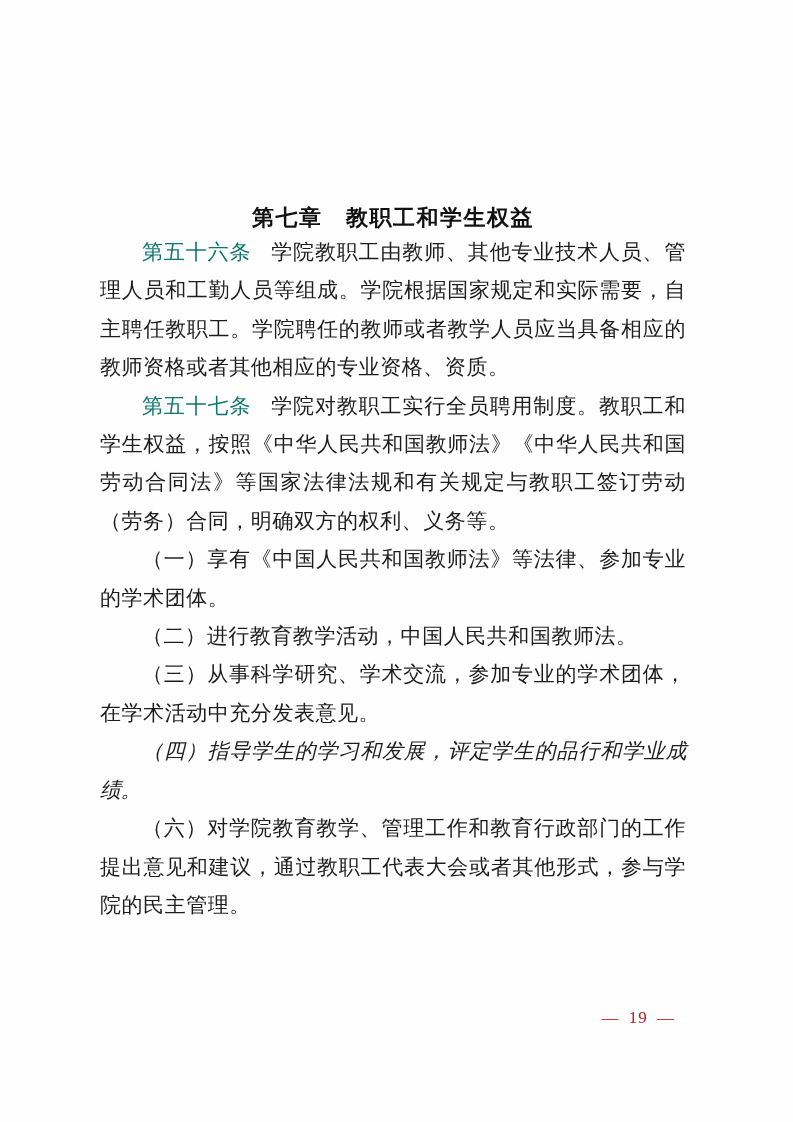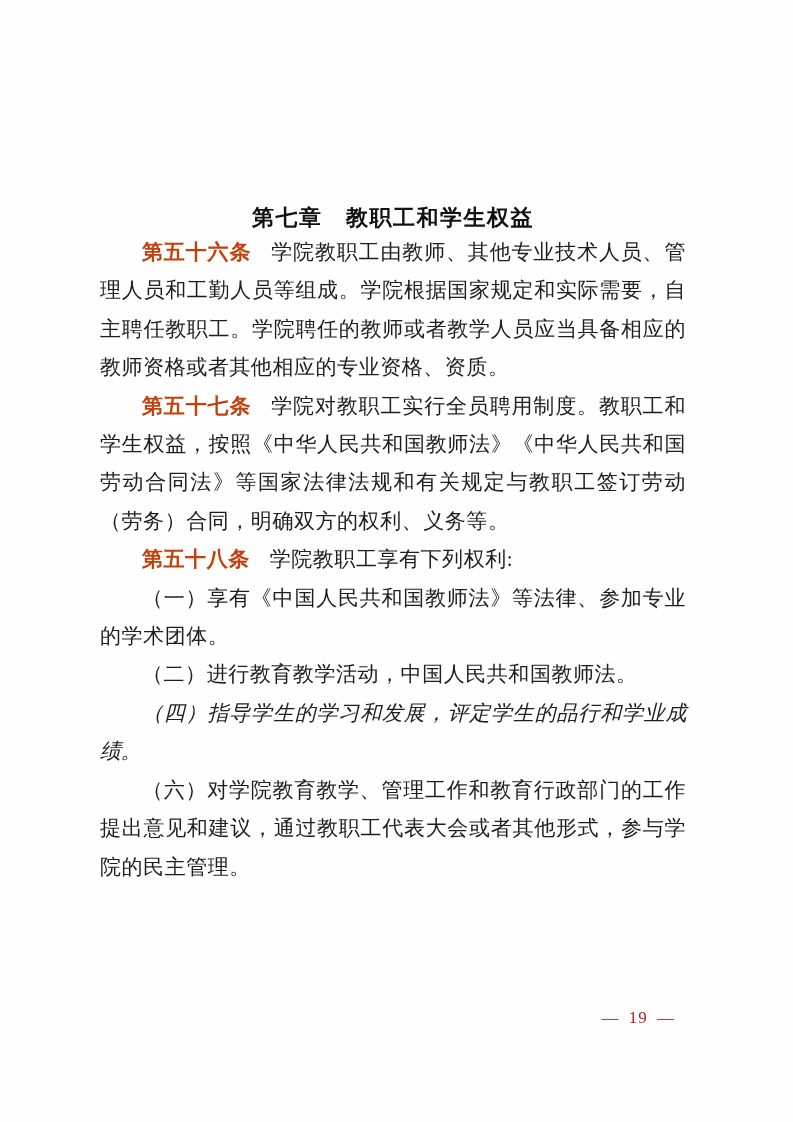--- a/index.html
+++ b/index.html
@@ -43,23 +43,23 @@
     letter-spacing: 0.55px;
     text-align: justify;
     text-indent: 2em;
     color: #1d1d1d;
   }
   .para.tight {
     letter-spacing: -0.6px;
     font-style: italic;
   }
   .lead {
-    font-weight: 700;
+    font-weight: 400;
     margin-right: 0.95em;
-    color: #c2410c;
+    color: #0f766e;
   }
   .lead:empty {
     margin-right: 0;
   }
   .page-number {
     position: absolute;
     top: 1008px;
     right: 118px;
     font-family: "Liberation Serif", "DejaVu Serif", serif;
     font-size: 17px;
@@ -75,26 +75,26 @@
   <div class="content">
 
     <h1 class="chapter-title">第七章　教职工和学生权益</h1>
 
     <div class="body-text">
 
       <p class="para"><span class="lead">第五十六条</span><span class="ptext">学院教职工由教师、其他专业技术人员、管理人员和工勤人员等组成。学院根据国家规定和实际需要，自主聘任教职工。学院聘任的教师或者教学人员应当具备相应的教师资格或者其他相应的专业资格、资质。</span></p>
 
       <p class="para"><span class="lead">第五十七条</span><span class="ptext">学院对教职工实行全员聘用制度。教职工和学生权益，按照《中华人民共和国教师法》《中华人民共和国劳动合同法》等国家法律法规和有关规定与教职工签订劳动（劳务）合同，明确双方的权利、义务等。</span></p>
 
-      <p class="para"><span class="lead">第五十八条</span><span class="ptext">学院教职工享有下列权利:</span></p>
 
       <p class="para"><span class="lead"></span><span class="ptext">（一）享有《中国人民共和国教师法》等法律、参加专业的学术团体。</span></p>
 
       <p class="para"><span class="lead"></span><span class="ptext">（二）进行教育教学活动，中国人民共和国教师法。</span></p>
 
+      <p class="para"><span class="lead"></span><span class="ptext">（三）从事科学研究、学术交流，参加专业的学术团体，在学术活动中充分发表意见。</span></p>
 
       <p class="para tight"><span class="lead"></span><span class="ptext">（四）指导学生的学习和发展，评定学生的品行和学业成绩。</span></p>
 
 
       <p class="para"><span class="lead"></span><span class="ptext">（六）对学院教育教学、管理工作和教育行政部门的工作提出意见和建议，通过教职工代表大会或者其他形式，参与学院的民主管理。</span></p>
 
     </div>
   </div>
 
   <div class="page-number">— 19 —</div>

